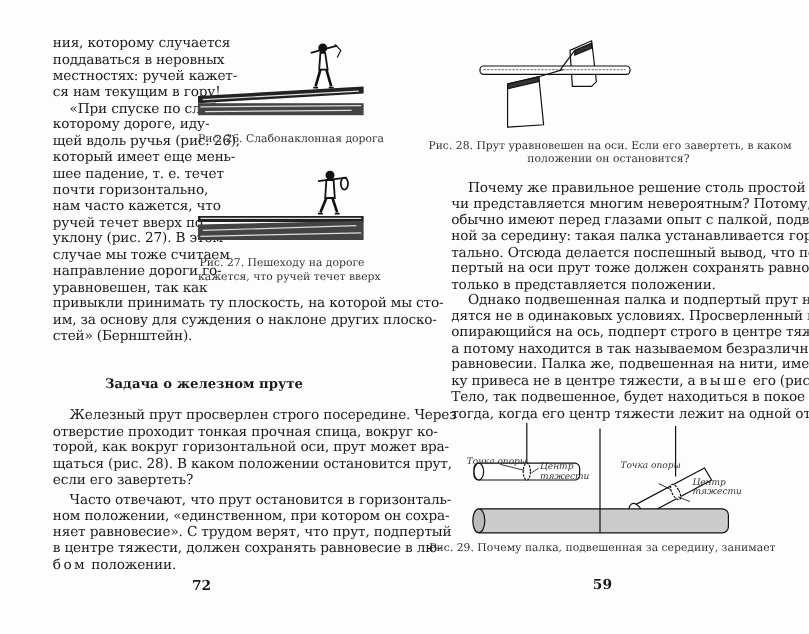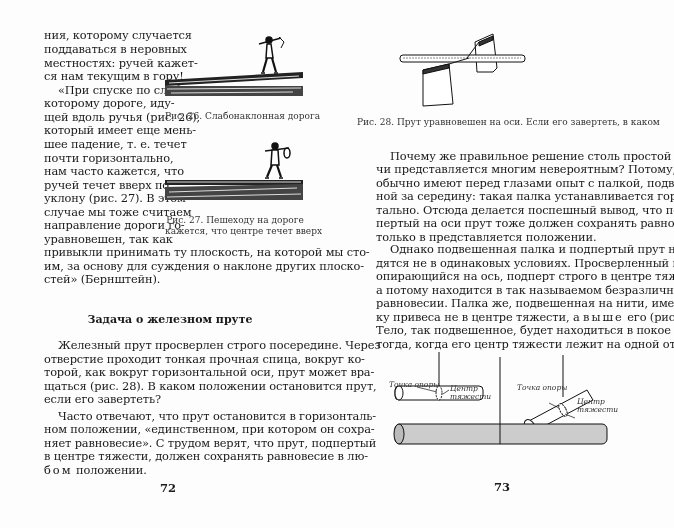--- a/index.html
+++ b/index.html
@@ -78,21 +78,21 @@
     <rect x="2" y="40" width="138" height="5" fill="#222"></rect>
     <polygon points="2,47 140,44 140,60 2,60" fill="#444"></polygon>
     <g stroke="#ddd" stroke-width="1">
       <line x1="4" y1="42" x2="138" y2="42"></line>
       <line x1="6" y1="52" x2="134" y2="48"></line>
       <line x1="4" y1="57" x2="138" y2="54"></line>
     </g>
   </svg>
   <div class="cap" style="left:165px;top:215px;width:140px">
     <div>Рис. 27. Пешеходу на дороге</div>
-    <div>кажется, что центре течет вверх</div>
+    <div>кажется, что ручей течет вверх</div>
   </div>
 
   <div class="heading" style="left:44px;top:313px;width:252px">Задача о железном пруте</div>
 
   <div>
     <div class="t just" style="left:58px;top:339px;width:238px">Железный прут просверлен строго посередине. Через</div>
     <div class="t just" style="left:44px;top:353px;width:252px">отверстие проходит тонкая прочная спица, вокруг ко-</div>
     <div class="t just" style="left:44px;top:366px;width:252px">торой, как вокруг горизонтальной оси, прут может вра-</div>
     <div class="t just" style="left:44px;top:380px;width:252px">щаться (рис. 28). В каком положении остановится прут,</div>
     <div class="t" style="left:44px;top:393px">если его завертеть?</div>
@@ -115,20 +115,21 @@
       <rect x="3" y="27" width="125" height="7" rx="3"></rect>
       <line x1="6" y1="30" x2="124" y2="30" stroke="#888" stroke-dasharray="2 1"></line>
       <path d="M26 42 L52 36 L56 76 L26 78 Z"></path>
       <path d="M26 42 L52 36 L52 40 L26 46 Z" fill="#333"></path>
       <line x1="52" y1="36" x2="72" y2="30"></line>
       <line x1="82" y1="14" x2="70" y2="30"></line>
     </g>
   </svg>
   <div class="cap" style="left:20px;top:117px;width:300px">
     <div>Рис. 28. Прут уравновешен на оси. Если его завертеть, в каком</div>
+    <div>положении он остановится?</div>
   </div>
 
   <div>
     <div class="t just" style="left:53px;top:150px;width:237px">Почему же правильное решение столь простой зада-</div>
     <div class="t just" style="left:39px;top:163px;width:251px">чи представляется многим невероятным? Потому, что</div>
     <div class="t just" style="left:39px;top:177px;width:251px">обычно имеют перед глазами опыт с палкой, подвешен-</div>
     <div class="t just" style="left:39px;top:190px;width:251px">ной за середину: такая палка устанавливается горизон-</div>
     <div class="t just" style="left:39px;top:204px;width:251px">тально. Отсюда делается поспешный вывод, что под-</div>
     <div class="t just" style="left:39px;top:217px;width:251px">пертый на оси прут тоже должен сохранять равновесие</div>
     <div class="t" style="left:39px;top:231px">только в представляется положении.</div>
@@ -169,16 +170,17 @@
   <div class="cap ital" style="left:113px;top:385px;font-size:7.5px;line-height:8px;text-align:left">
     <div>Центр</div>
     <div>тяжести</div>
   </div>
   <div class="cap ital" style="left:180px;top:383px;font-size:7.5px;text-align:left">Точка опоры</div>
   <div class="cap ital" style="left:240px;top:398px;font-size:7.5px;line-height:8px;text-align:left">
     <div>Центр</div>
     <div>тяжести</div>
   </div>
   <div class="cap" style="left:20px;top:452px;width:290px">
+    <div>Рис. 29. Почему палка, подвешенная за середину, занимает</div>
   </div>
 
-  <div class="pnum" style="left:157px;top:480px">73</div>
+  <div class="pnum" style="left:157px;top:480px">59</div>
 </div>
 
 </body></html>

